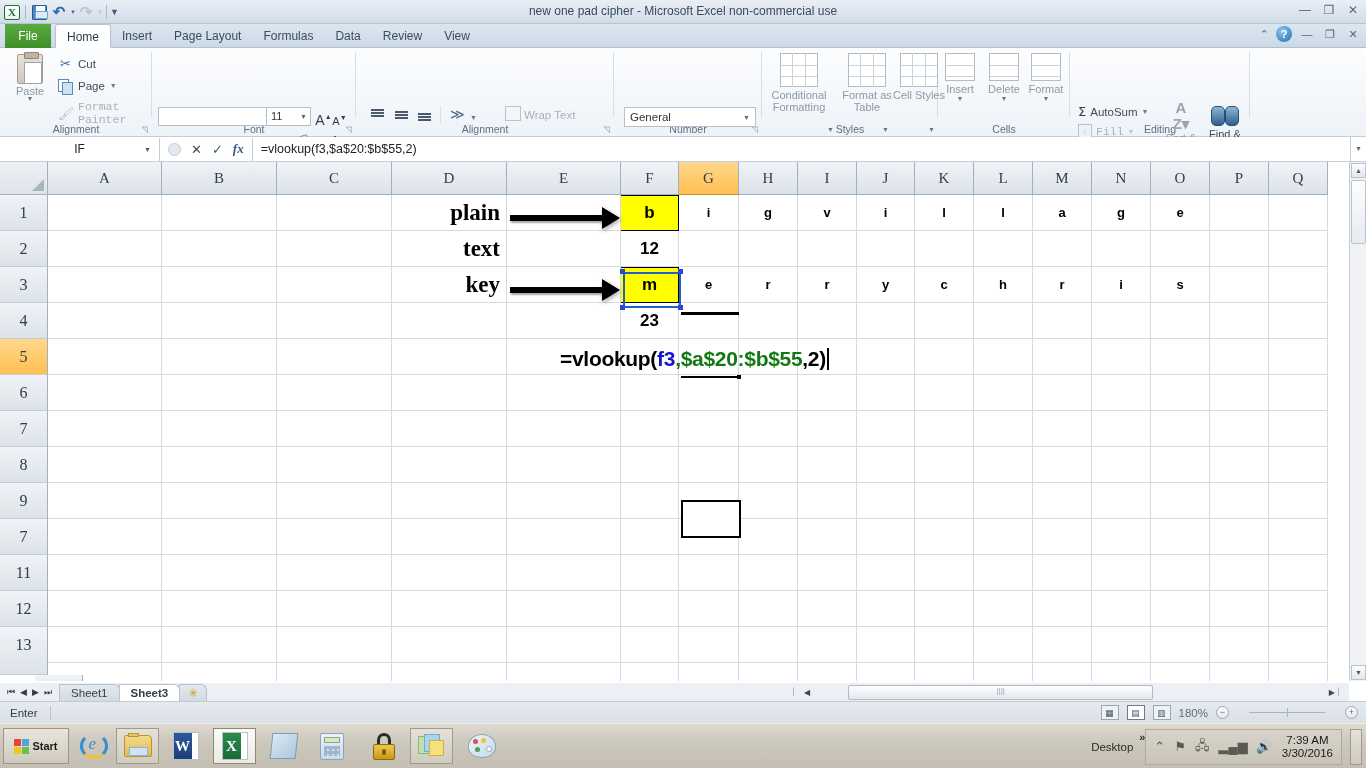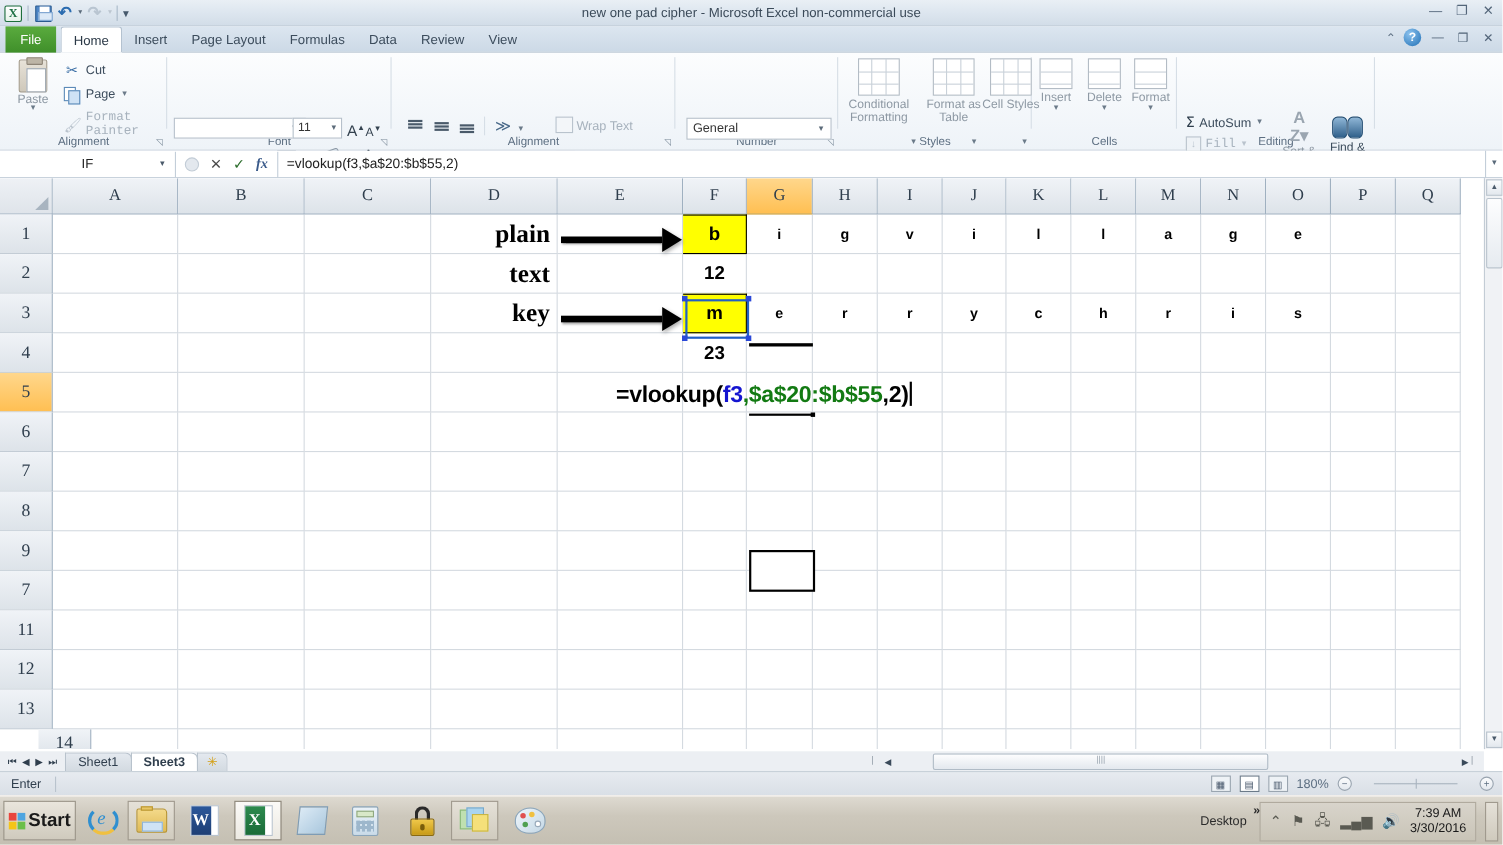--- a/index.html
+++ b/index.html
@@ -294,21 +294,21 @@
     border-top:1px solid #efece6;
   }
   .tb-start {
     position:absolute; left:3px; top:4px; width:66px; height:36px;
     background:linear-gradient(to bottom,#e9e5dc,#cfcabd); border:1px solid #9c968a;
     display:flex; align-items:center; justify-content:center; gap:3px;
   }
   .win-logo { width:15px;height:15px; display:grid; grid-template-columns:1fr 1fr; grid-template-rows:1fr 1fr; gap:1px;}
   .win-logo i:nth-child(1){background:#e8453c;} .win-logo i:nth-child(2){background:#4ea5e0;}
   .win-logo i:nth-child(3){background:#f5c518;} .win-logo i:nth-child(4){background:#6cbf4a;}
-  .start-lbl { font-size:17px; font-weight:bold; color:#1a1a1a;}
+  .start-lbl { font-size:11px; font-weight:bold; color:#1a1a1a;}
   .tb-item {
     position:absolute; top:4px; width:43px; height:36px;
     display:flex; align-items:center; justify-content:center;
   }
   .tb-item.framed { border:1px solid #a09a8e; background:linear-gradient(to bottom,#e5e1d8,#d0cbbe); }
   .tb-item.active { border:1px solid #8e887c; background:linear-gradient(to bottom,#fbfaf7,#ece9e2); }
   .tb-right { position:absolute; right:4px; top:0; height:45px; display:flex; align-items:center; gap:8px;}
   .tray {
     display:flex; align-items:center; gap:9px; padding:0 8px; height:36px;
     border:1px solid #b0aa9e; background:linear-gradient(to bottom,#d8d4cb,#c9c4b7);
@@ -626,21 +626,21 @@
         <div class="rh" style="height: 36px; line-height: 36px;">3</div>
         <div class="rh" style="height: 36px; line-height: 36px;">4</div>
         <div class="rh sel" style="height: 36px; line-height: 36px;">5</div>
         <div class="rh" style="height: 36px; line-height: 36px;">6</div>
         <div class="rh" style="height: 36px; line-height: 36px;">7</div>
         <div class="rh" style="height: 36px; line-height: 36px;">8</div>
         <div class="rh" style="height: 36px; line-height: 36px;">9</div>
         <div class="rh" style="height: 36px; line-height: 36px;">7</div>
         <div class="rh" style="height: 36px; line-height: 36px;">11</div>
         <div class="rh" style="height: 36px; line-height: 36px;">12</div>
-        <div class="rh" style="height: 36px; line-height: 36px;">13</div>
+        <div class="rh" style="height: 48px; line-height: 36px;">13</div>
         <div class="rh" style="height: 26px; line-height: 26px; margin-left: 35px;">14</div>
       </div>
     <div class="cells" id="grid-cells">
         <div class="grow">
           <div class="cell" style="width: 114px; height: 36px;"></div>
           <div class="cell" style="width: 115px; height: 36px;"></div>
           <div class="cell" style="width: 115px; height: 36px;"></div>
           <div class="cell big r" style="width: 115px; height: 36px;">plain</div>
           <div class="cell" style="width: 114px; height: 36px;"></div>
           <div class="cell yellow b" style="width: 58px; height: 36px; font-size: 17px;">b</div>

